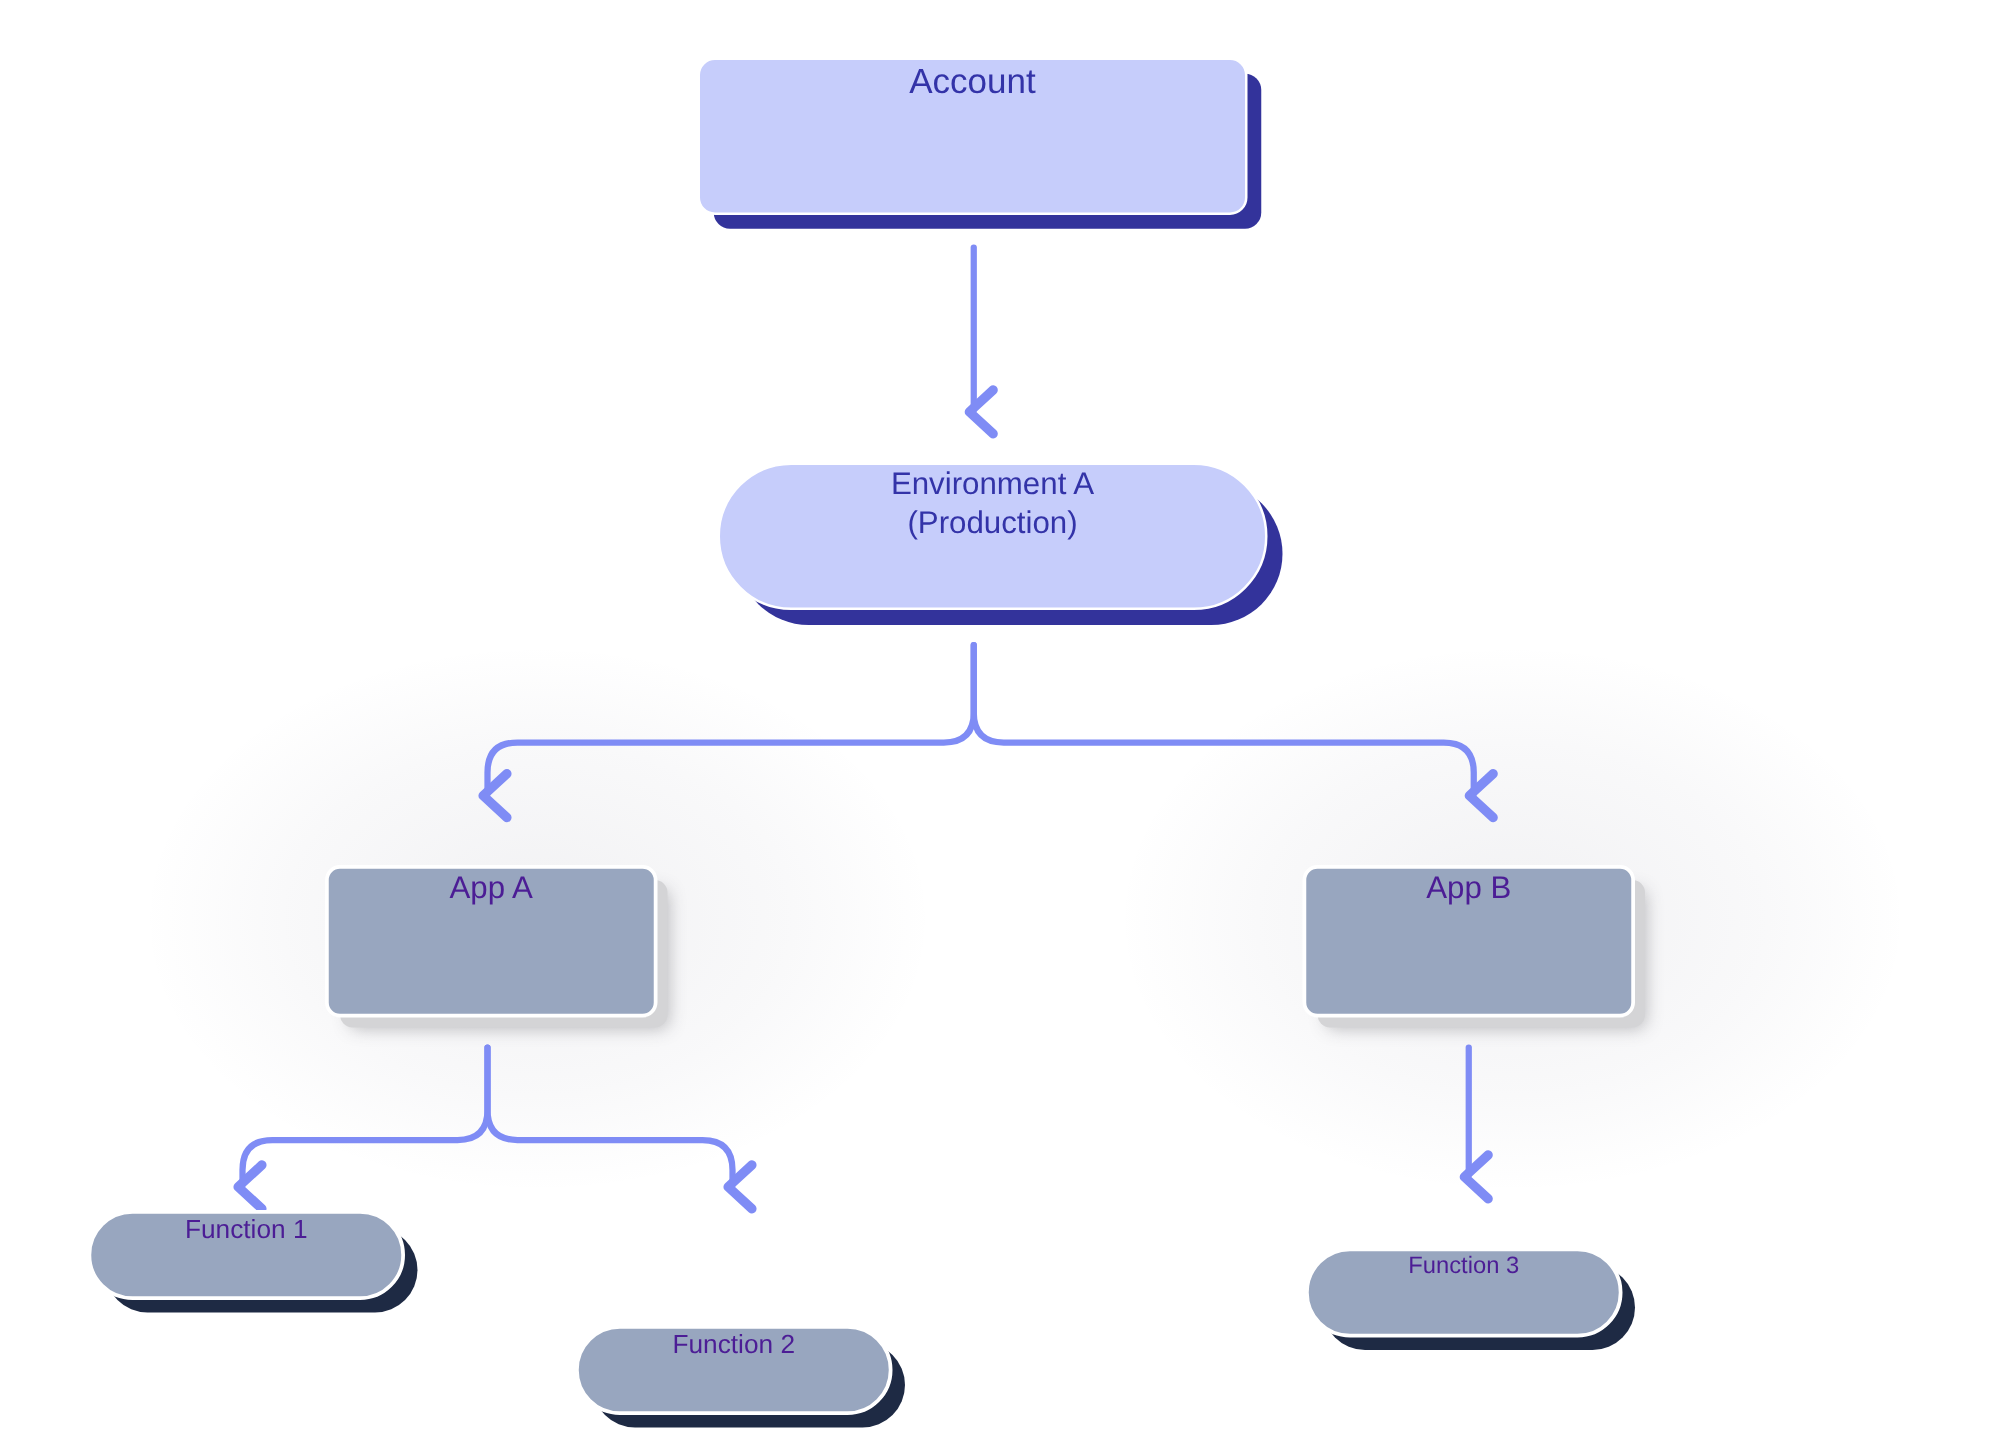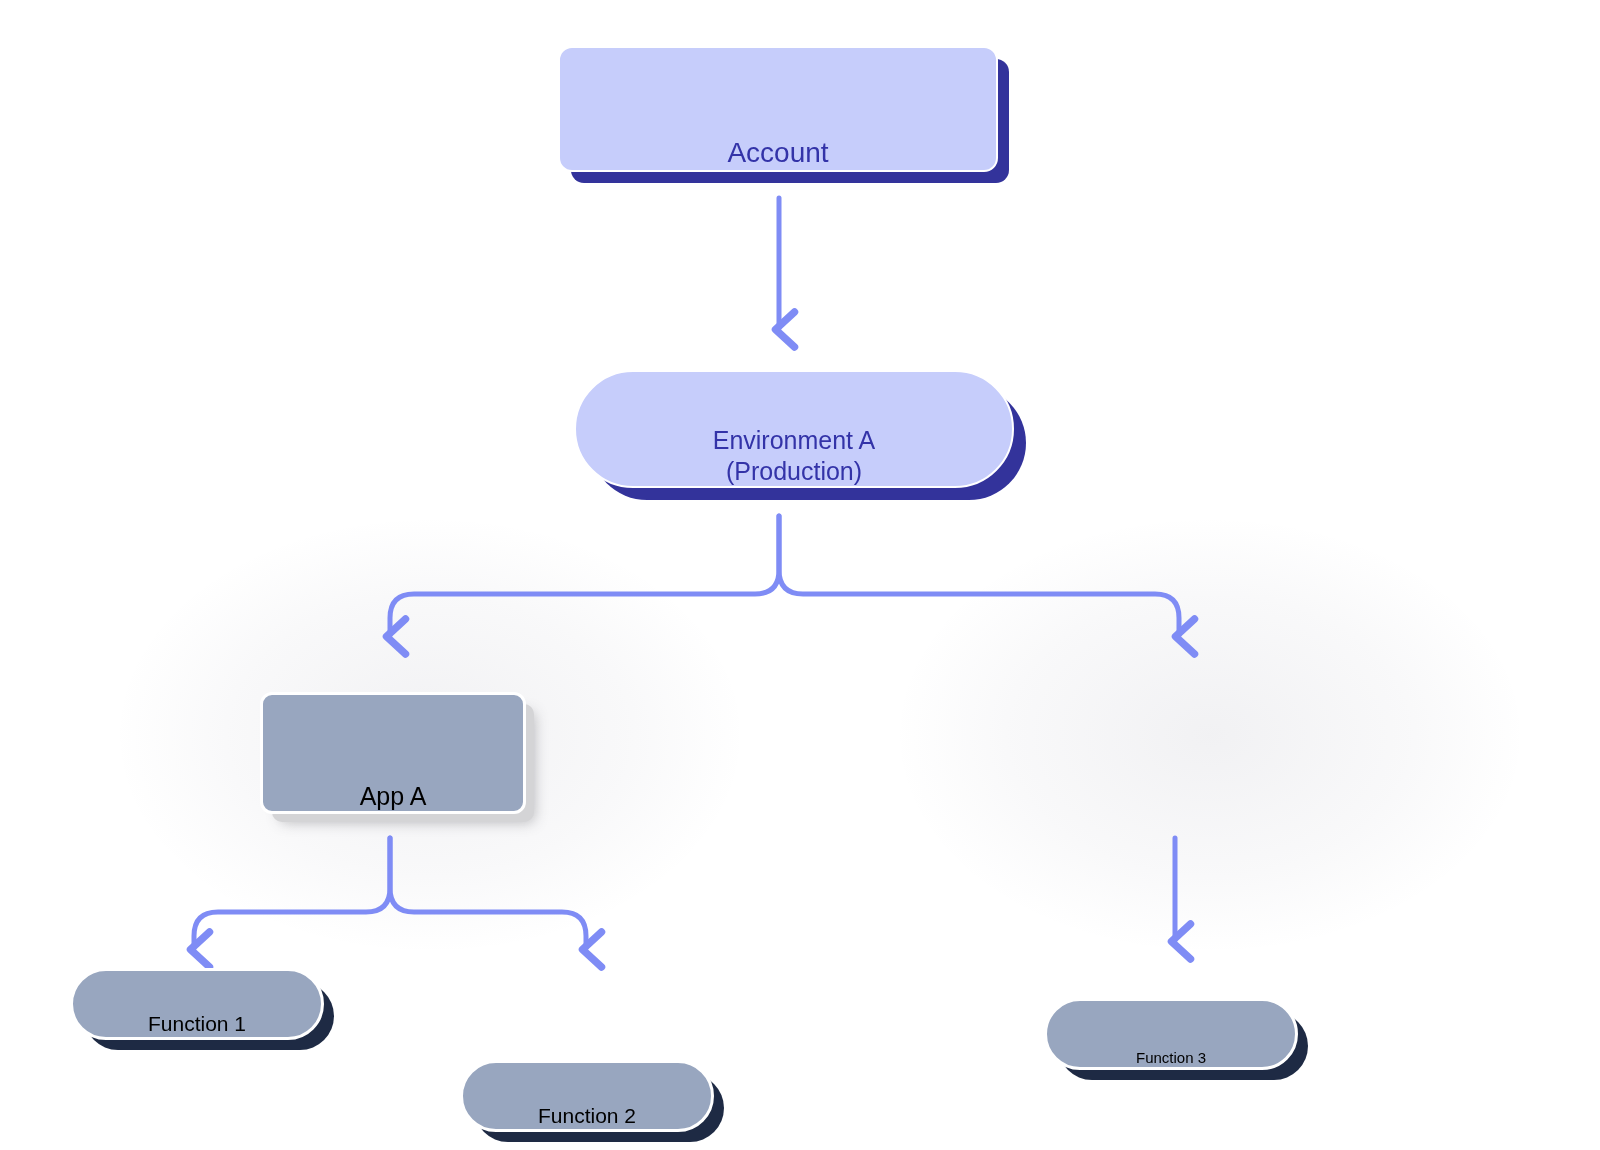--- a/index.html
+++ b/index.html
@@ -35,21 +35,21 @@
     left: 0; top: 0;
     width: 1600px;
     height: 1150px;
     pointer-events: none;
   }
 
   .node {
     position: absolute;
     box-sizing: border-box;
     display: flex;
-    align-items: flex-end;
+    align-items: flex-start;
     justify-content: center;
     text-align: center;
     line-height: 1.22;
     white-space: pre-line;
   }
 
   
   .node.blue {
     background: #c6cdfb;
     color: #3333a8;
@@ -60,21 +60,21 @@
     box-shadow: 12px 12px 0 -1px #33339b;
   }
   .node.blue.pill {
     border-radius: 999px;
     box-shadow: 14px 14px 0 -2px #33339b;
   }
 
   
   .node.gray {
     background: #98a6bf;
-    color: #000000;
+    color: #4c1d95;
     border: 3px solid #ffffff;
   }
   .node.gray.rect {
     border-radius: 12px;
     box-shadow: 10px 10px 0 -2px #d4d4d6,
                 14px 14px 14px -6px rgba(60,60,70,0.35);
   }
   .node.gray.pill {
     border-radius: 999px;
     box-shadow: 12px 12px 0 -2px #1e2a44;
@@ -82,21 +82,21 @@
 
   .label { pointer-events: none; }
 
   
   #node-account      { left: 558px;  top: 46px;  width: 440px; height: 126px; font-size: 28px; }
   #node-environment  { left: 574px;  top: 370px; width: 440px; height: 118px; font-size: 25px; }
   #node-app-a        { left: 260px;  top: 692px; width: 266px; height: 122px; font-size: 25px; }
   #node-app-b        { left: 1042px; top: 692px; width: 266px; height: 122px; font-size: 25px; }
   #node-function-1   { left: 70px;   top: 968px; width: 254px; height: 72px; font-size: 21px; }
   #node-function-2   { left: 460px;  top: 1060px; width: 254px; height: 72px; font-size: 21px; }
-  #node-function-3   { left: 1044px; top: 998px;  width: 254px; height: 72px; font-size: 15px; }
+  #node-function-3   { left: 1044px; top: 998px;  width: 254px; height: 72px; font-size: 19px; }
 </style>
 </head>
 <body>
 
 <div id="canvas">
 
   <div class="halo" id="halo-left"></div>
   <div class="halo" id="halo-right"></div>
 
   <svg class="edges" viewBox="0 0 1600 1150">
@@ -128,20 +128,23 @@
 
   <div class="node blue pill" id="node-environment">
     <span class="label">Environment A
 (Production)</span>
   </div>
 
   <div class="node gray rect" id="node-app-a">
     <span class="label">App A</span>
   </div>
 
+  <div class="node gray rect" id="node-app-b">
+    <span class="label">App B</span>
+  </div>
 
   <div class="node gray pill" id="node-function-1">
     <span class="label">Function 1</span>
   </div>
 
   <div class="node gray pill" id="node-function-2">
     <span class="label">Function 2</span>
   </div>
 
   <div class="node gray pill" id="node-function-3">

